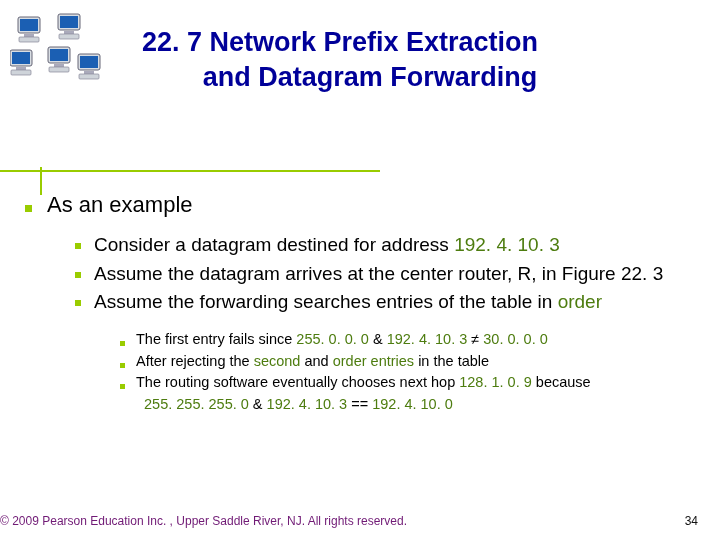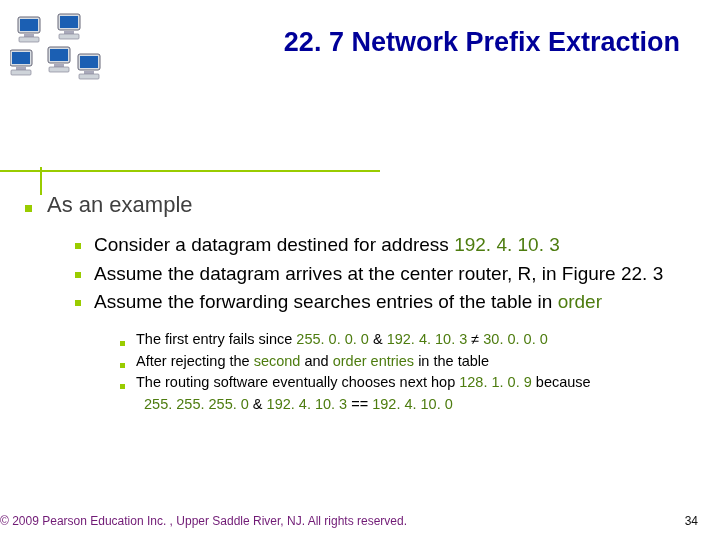--- a/index.html
+++ b/index.html
@@ -20,21 +20,21 @@
     top: 12px;
     left: 10px;
     width: 95px;
     height: 75px;
   }
   .title {
     font-family: Verdana, Geneva, sans-serif;
     font-weight: bold;
     font-size: 27px;
     color: #000099;
-    text-align: right;
+    text-align: center;
     padding-right: 40px;
     line-height: 1.3;
   }
   .underline-long {
     position: absolute;
     left: 0;
     top: 170px;
     width: 380px;
     height: 2px;
     background: #99cc00;
@@ -53,21 +53,21 @@
     left: 25px;
     right: 25px;
   }
   .lvl1 {
     display: flex;
     align-items: flex-start;
     margin-bottom: 15px;
   }
   .lvl1-text {
     font-size: 22px;
-    color: #404040;
+    color: #000000;
   }
   .lvl2-group {
     margin-left: 50px;
   }
   .lvl2 {
     display: flex;
     align-items: flex-start;
     margin-bottom: 4px;
   }
   .lvl2-text {
@@ -167,20 +167,21 @@
       <g transform="translate(68,42)">
           <rect x="0" y="0" width="22" height="16" rx="2" fill="#d8dde3" stroke="#667" stroke-width="1"></rect>
           <rect x="2" y="2" width="18" height="12" fill="#1b5fb3"></rect>
           <rect x="6" y="17" width="10" height="3" fill="#aab"></rect>
           <rect x="1" y="20" width="20" height="5" rx="1" fill="#cfd4da" stroke="#889" stroke-width="0.7"></rect>
         </g>
     </svg>
   </div>
   <h1 class="title">
     <span>22. 7  Network Prefix Extraction</span><br>
+    <span style="padding-left:60px;">and Datagram Forwarding</span>
   </h1>
 </div>
 
 <div class="underline-long"></div>
 <div class="underline-short"></div>
 
 <div class="content">
   <div class="lvl1">
     <span class="sq"></span>
     <span class="lvl1-text">As an example</span>

